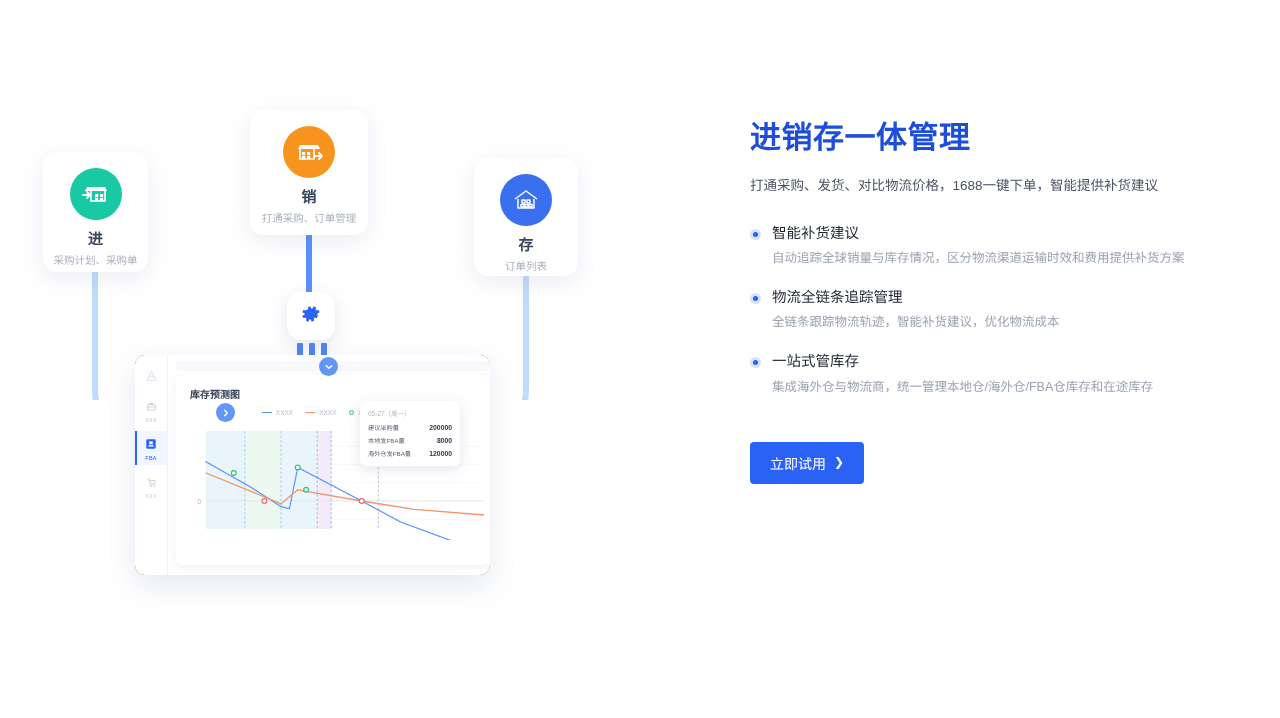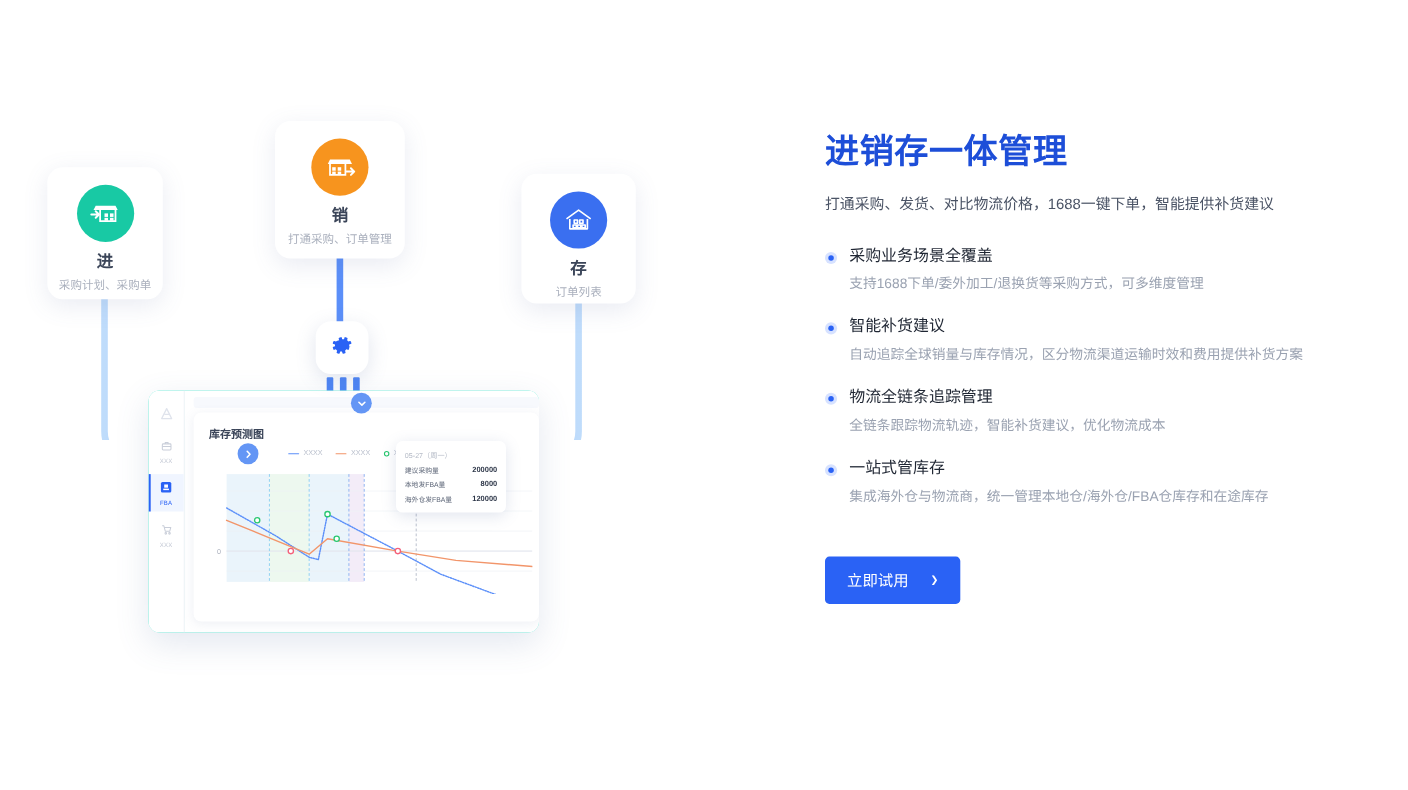--- a/index.html
+++ b/index.html
@@ -57,21 +57,21 @@
     background:#6496f5; display:flex; align-items:center; justify-content:center;
     color:#fff; z-index:4;
   }
   #badge-right { left:196px; top:303px; }
   #badge-left  { left:402px; top:303px; }
   #badge-down  { left:299px; top:257px; }
 
   
   .mock {
     position:absolute; left:115px; top:255px; width:355px; height:220px;
-    background:#5eead4; border-radius:10px;
+    background:#4d7c0f; border-radius:10px;
     box-shadow: 0 10px 30px rgba(90,110,160,.16);
     display:flex; overflow:hidden;
   }
   .mock-side {
     width: 33px; background:#ffffff; border-right:1px solid #f0f2f7;
     padding-top:8px; flex-shrink:0;
   }
   .mock-logo { height:26px; display:flex; align-items:center; justify-content:center; }
   .side-item {
     height:34px; display:flex; flex-direction:column; align-items:center;
@@ -115,24 +115,24 @@
   .features { margin-top:26px; }
   .feature { position:relative; padding-left:22px; margin-bottom:18px; }
   .bullet {
     position:absolute; left:0; top:6px; width:11px; height:11px; border-radius:50%;
     background:#d7e2ff; display:flex; align-items:center; justify-content:center;
   }
   .bullet i { width:5px; height:5px; border-radius:50%; background:#2a62f5; display:block; }
   .f-title { font-size:14.5px; color:#1f2633; font-weight:400; line-height:1.4; }
   .f-desc { font-size:12.5px; color:#9aa2b1; line-height:1.68; margin-top:5px; width:418px; }
   .cta {
-    margin-top:26px; display:inline-flex; align-items:center; gap:20px;
+    margin-top:26px; display:inline-flex; align-items:center; gap:8px;
     background:#2a62f5; color:#fff; border:none; cursor:pointer;
     padding:11px 20px; border-radius:4px; font-size:14px;
-    font-family:Liberation Mono, monospace;
+    font-family:Liberation Serif, serif;
   }
   .cta .chev { font-size:12px; }
 </style>
 </head>
 <body>
 
 <div class="page">
 
   <div class="illus">
     <div class="illus-inner">
@@ -351,27 +351,20 @@
 
   <div class="content">
     <h1 class="headline">进销存一体管理</h1>
     <p class="lede">打通采购、发货、对比物流价格，1688一键下单，智能提供补货建议</p>
 
     <div class="features">
       <div class="feature">
         <span class="bullet">
             <i></i>
           </span>
-        <div class="f-title">采购业务场景全覆盖</div>
-        <div class="f-desc">支持1688下单/委外加工/退换货等采购方式，可多维度管理</div>
-      </div>
-      <div class="feature">
-        <span class="bullet">
-            <i></i>
-          </span>
         <div class="f-title">智能补货建议</div>
         <div class="f-desc">自动追踪全球销量与库存情况，区分物流渠道运输时效和费用提供补货方案</div>
       </div>
       <div class="feature">
         <span class="bullet">
             <i></i>
           </span>
         <div class="f-title">物流全链条追踪管理</div>
         <div class="f-desc">全链条跟踪物流轨迹，智能补货建议，优化物流成本</div>
       </div>

